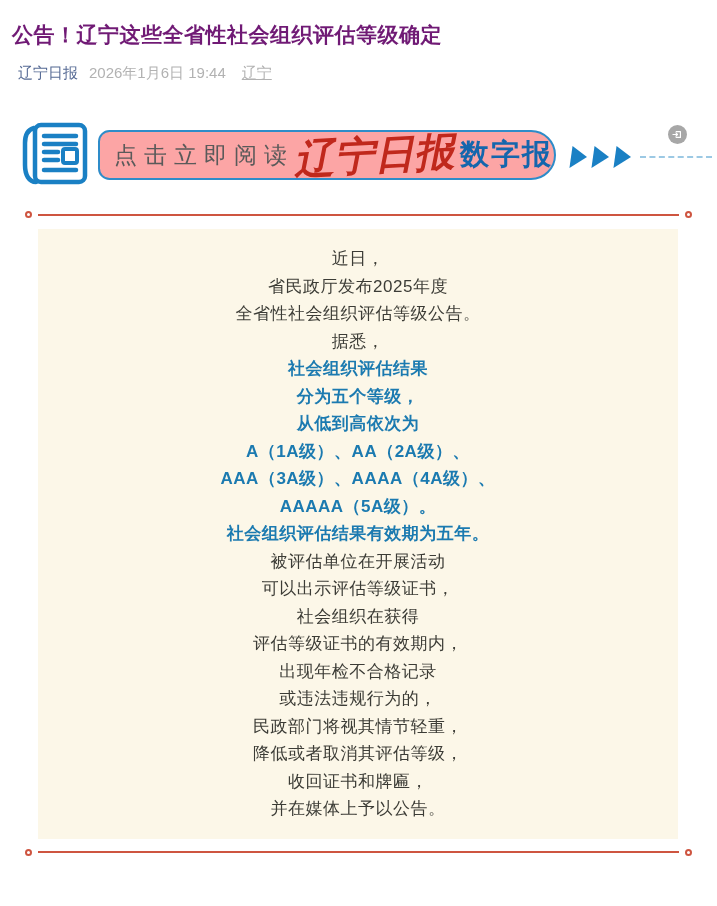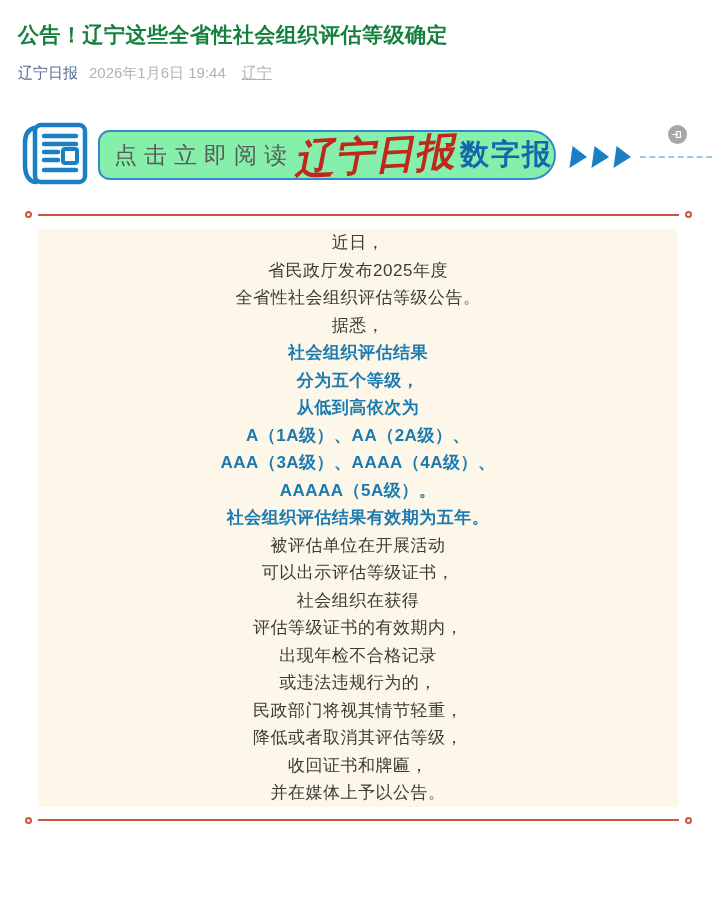--- a/index.html
+++ b/index.html
@@ -2,35 +2,35 @@
 <html style="--link_blue: #576b95; --meta_gray: #b2b2b2; --banner_blue: #1a80c4; --brand_red: #c0281c; --digital_blue: #1466ad; --cta_gray: #5a5a5a; --divider_red: #ce5540; --paper_beige: #fcf7e8; --accent_blue: #1b7ab0; --text_dark: #3c3c36;"><head>
 <meta charset="utf-8">
 <style>
   * { box-sizing: border-box; }
   html,body { margin:0; padding:0; }
   body {
     width:717px; height:906px; background:#ffffff; position:relative; overflow:hidden;
     font-family:"Liberation Sans", sans-serif;
   }
   .title {
-    margin:20px 18px 0; font-size:21px; line-height:30px; font-weight:700;
-    color:#15803d; letter-spacing:0.5px;
+    margin:20px 12px 0; font-size:21px; line-height:30px; font-weight:700;
+    color:#701a75; letter-spacing:0.5px;
   }
   .byline { margin:14px 18px 0; font-size:15px; display:flex; align-items:baseline; }
   .source { color:var(--link_blue); cursor:pointer; }
   .meta   { color:var(--meta_gray); margin-left:11px; }
   .meta.loc { margin-left:16px;text-decoration:underline; }
 
   
   .banner { position:relative; height:75px; margin:33px 18px 0; cursor:pointer; }
   .np-icon { position:absolute; left:0; top:2px; }
   .pill {
     position:absolute; left:80px; top:14px; width:458px; height:50px;
     border:2px solid #2e8cc9; border-radius:12px 26px 26px 12px;
-    display:flex; align-items:center; padding-left:14px; background:#86efac;
+    display:flex; align-items:center; padding-left:14px; background:#fca5a5;
   }
   .cta   { font-size:23px; letter-spacing:7px; color:var(--cta_gray); white-space:nowrap; }
   .script{
     font-size:40px; font-weight:700; font-style:italic; color:var(--brand_red);
     line-height:1; margin-left:0px; white-space:nowrap; transform:rotate(-3deg);
   }
   .suffix{
     font-size:29px; font-weight:700; color:var(--digital_blue);
     margin-left:6px; letter-spacing:2px; white-space:nowrap;
   }
@@ -48,21 +48,21 @@
 
   
   .divider { display:flex; align-items:center; margin:20px 25px 0; }
   .divider.bottom { margin-top:10px; }
   .ring { width:7px; height:7px; border:2px solid var(--divider_red); border-radius:50%; flex:0 0 auto; }
   .bar  { flex:1; height:2px; background:var(--divider_red); margin:0 6px; }
 
   
   .article-box {
     margin:11px 39px 0 38px; background:var(--paper_beige);
-    padding:0 8px; text-align:center;
+    padding:16px 8px; text-align:center;
   }
   .line {
     margin:0; font-size:17px; line-height:27.5px; color:var(--text_dark); letter-spacing:0.5px;
   }
   .line.accent { color:var(--accent_blue); font-weight:700; }
 </style>
 </head>
 <body>
 
 <main>

